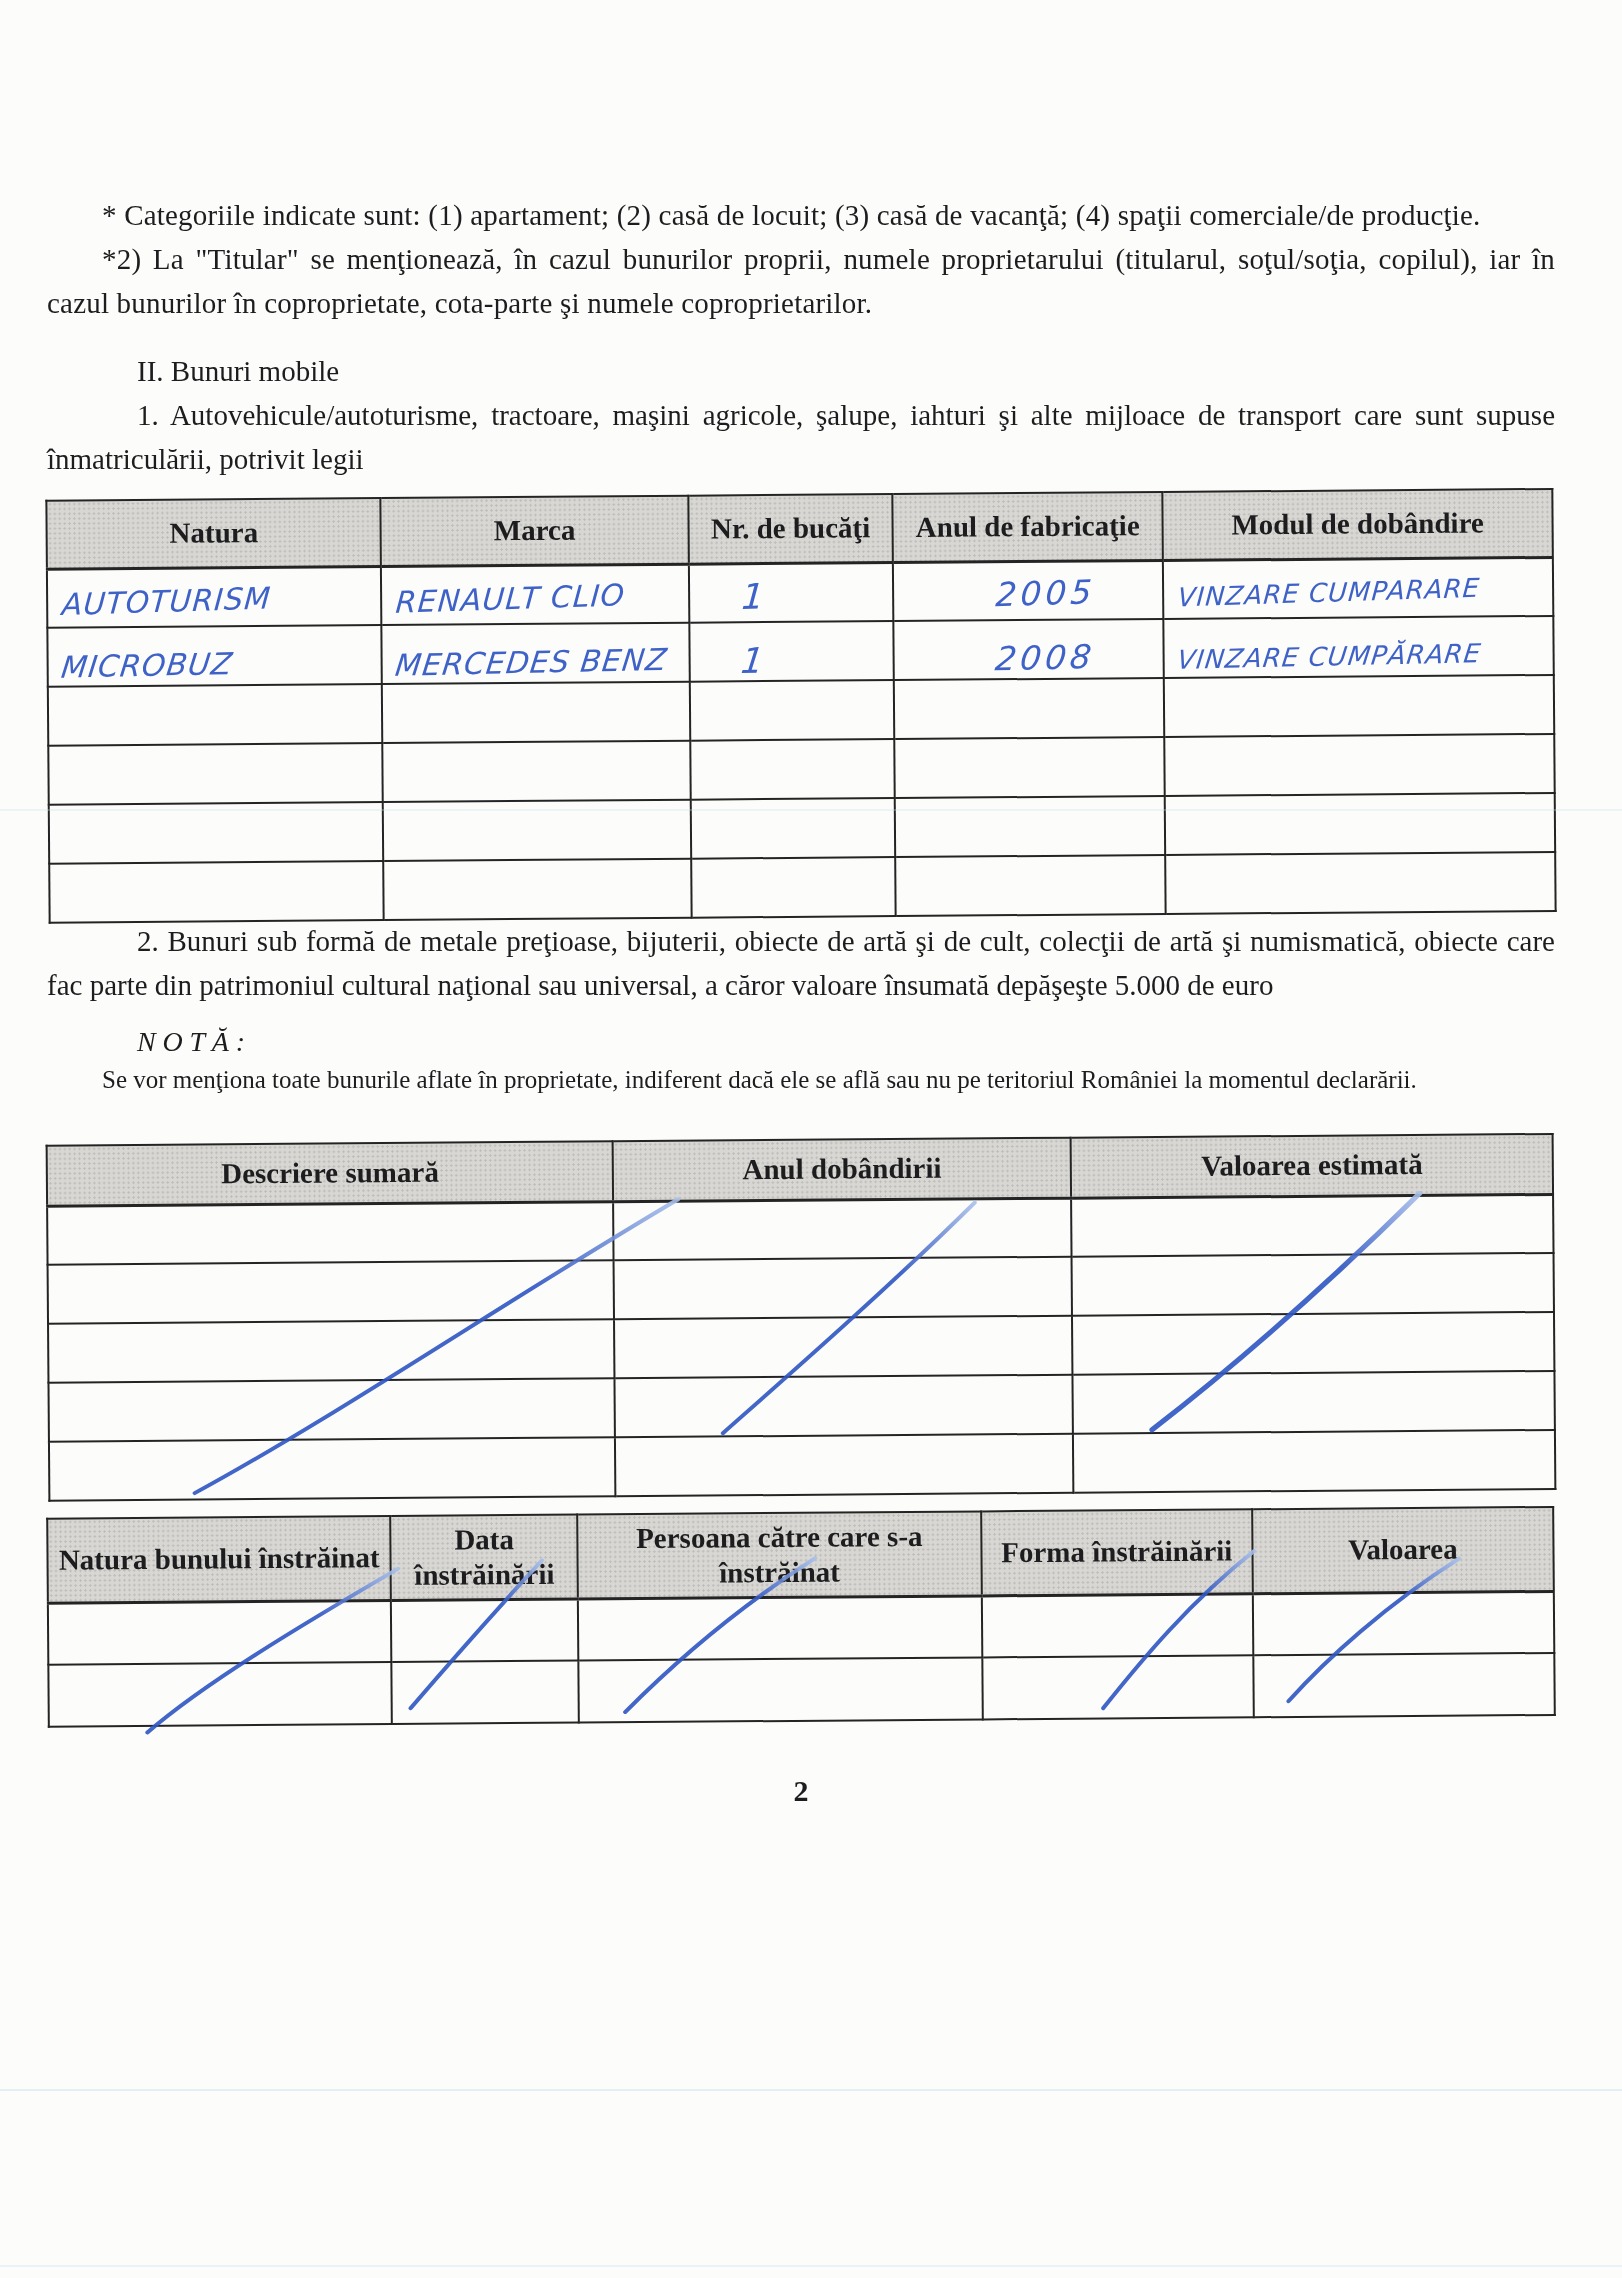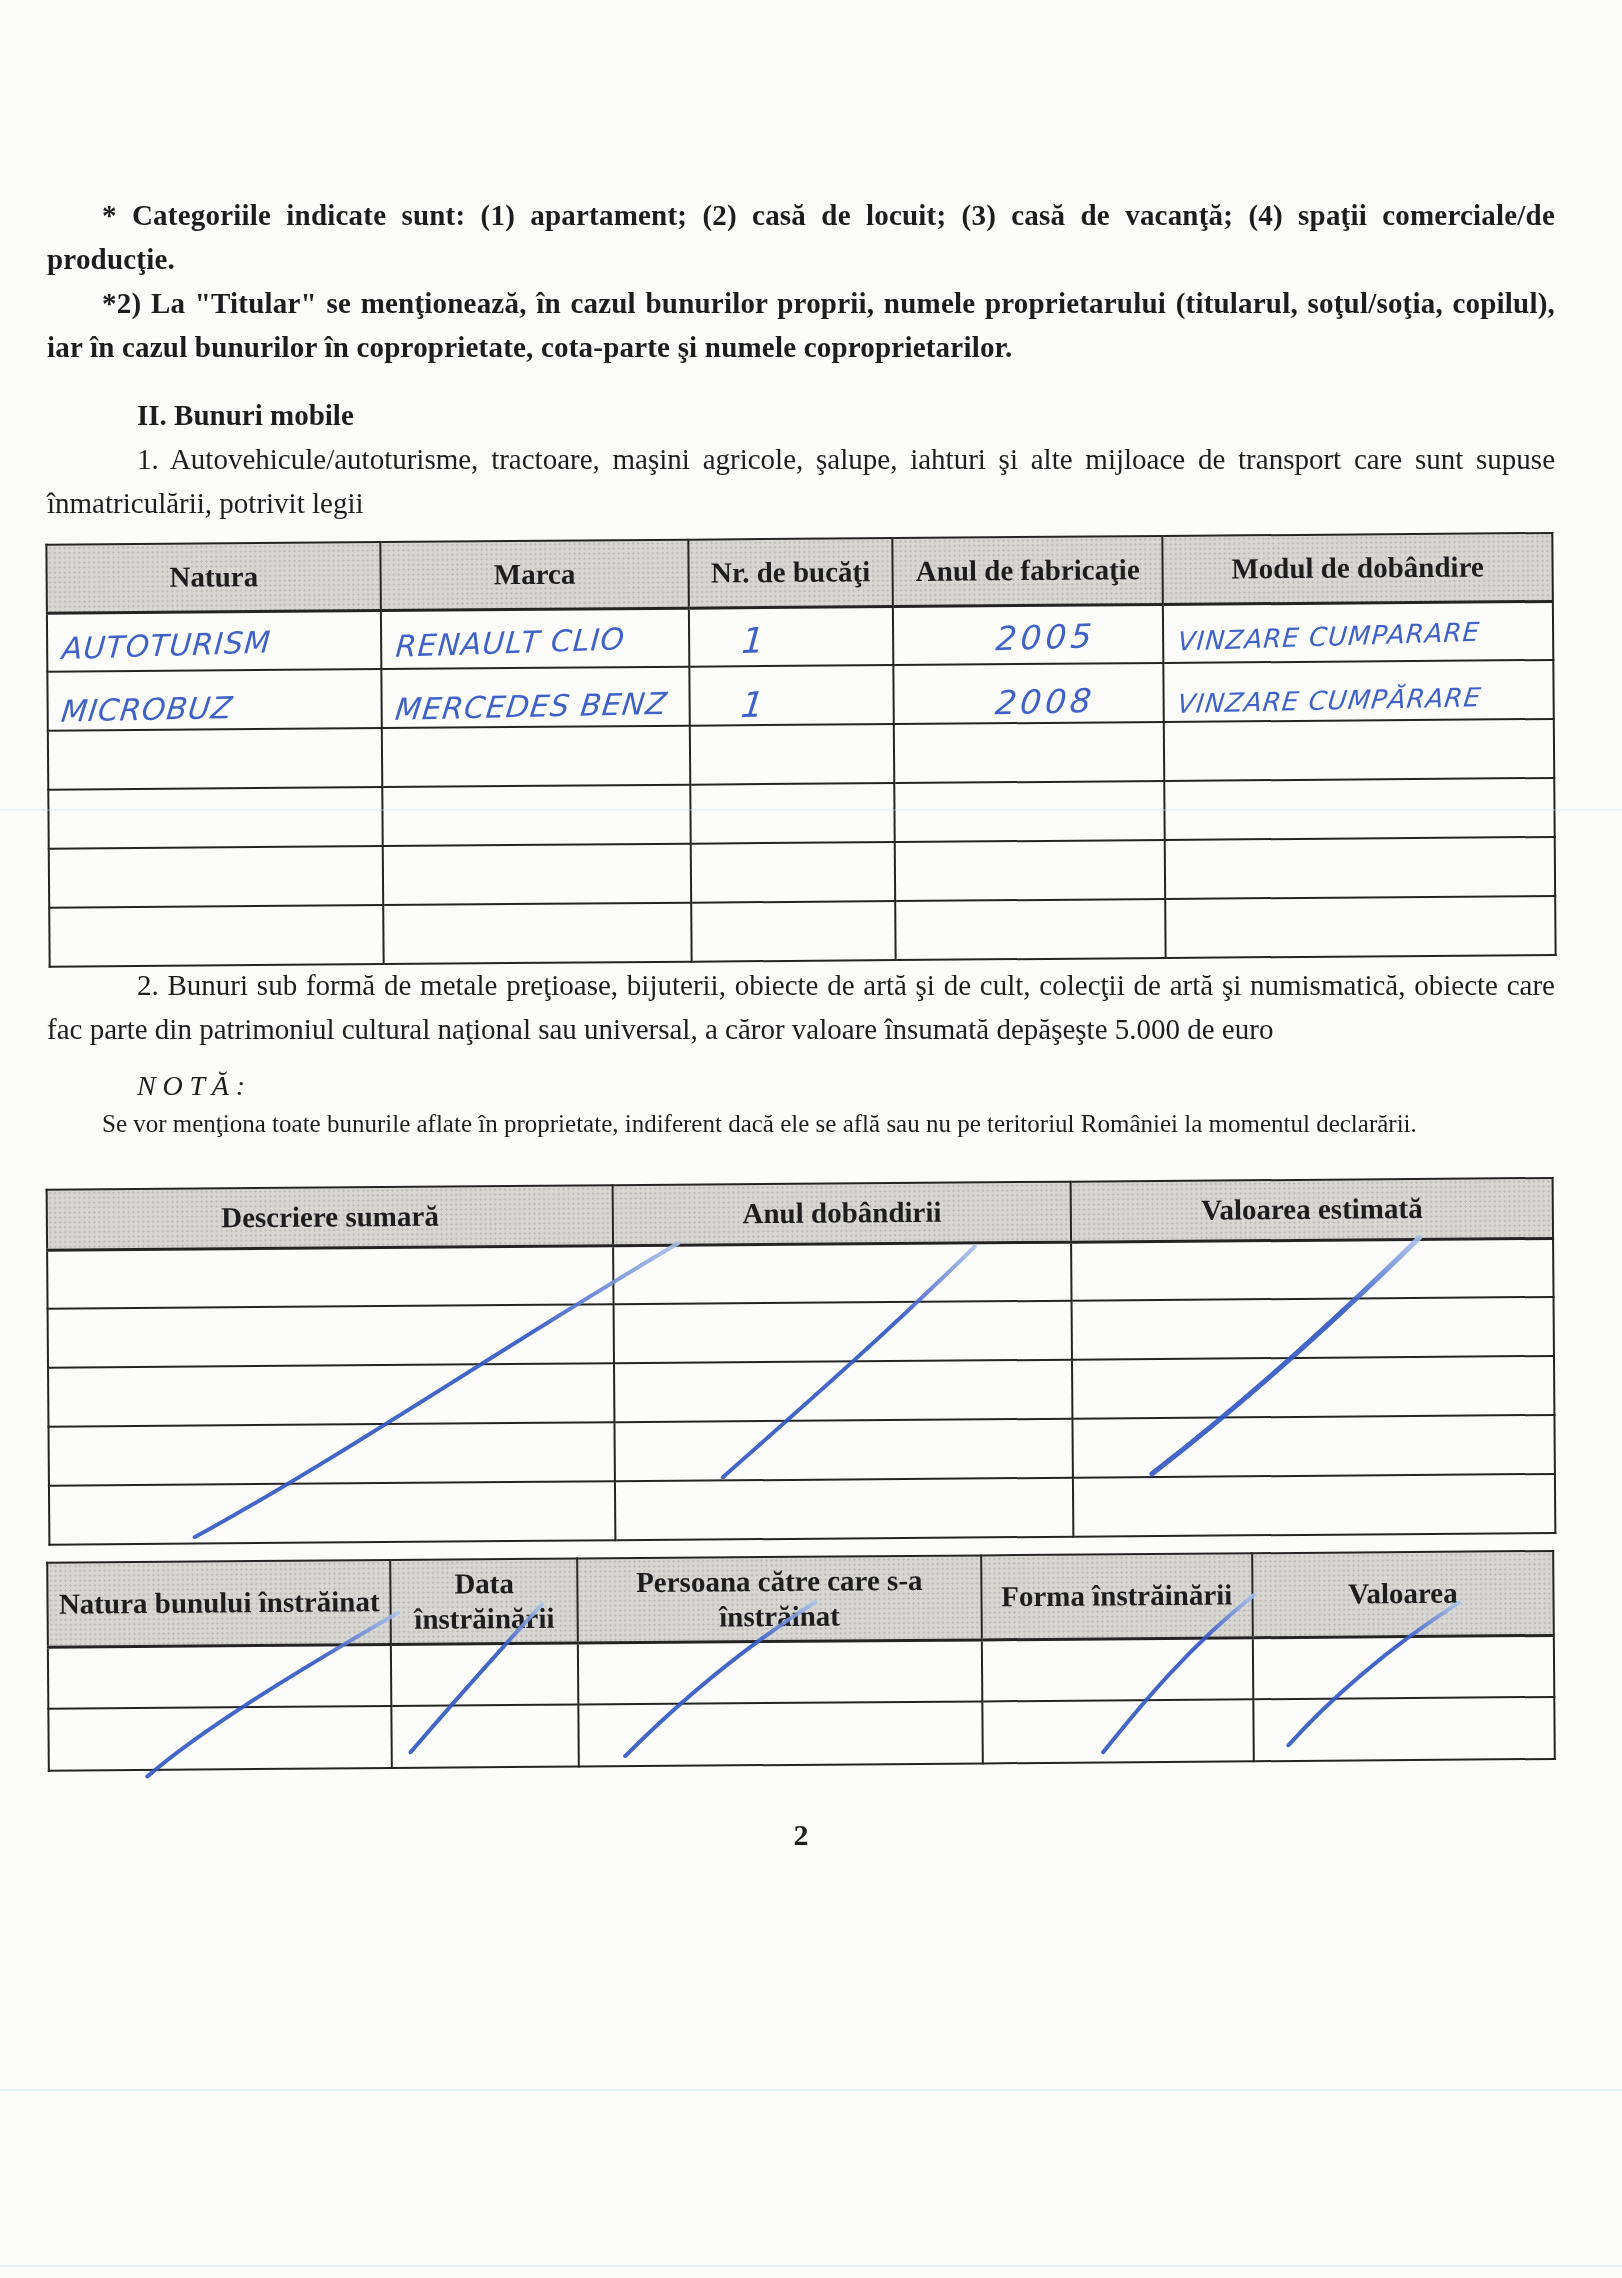--- a/index.html
+++ b/index.html
@@ -10,24 +10,23 @@
   html,body{background:#e9e9e7;}
   body{width:1623px; font-family:"Liberation Serif", serif; color:var(--ink);}
   .page{
     position:relative; width:1623px; height:2278px; background:var(--paper);
     padding:193px 68px 0 47px; overflow:hidden;
   }
   
   .fnote{
     font-size:29px; line-height:44px; text-align:justify; text-indent:55px;
     letter-spacing:0.2px;
-    font-weight:bold;
   }
   .sec-title{
-    font-size:29px; line-height:43px; font-weight:bold; text-indent:90px; margin-top:25px;
+    font-size:29px; line-height:43px; font-weight:normal; text-indent:90px; margin-top:25px;
   }
   .sec-par{
     font-size:29px; line-height:44px; font-weight:normal; text-align:justify; text-indent:90px;
   }
   .nota-label{
     font-size:28px; margin-top:19.5px; margin-left:90px; letter-spacing:6.8px;font-style:italic;
   }
   .nota-text{
     font-size:25px; line-height:43px; text-align:justify; text-indent:55px;
   }

